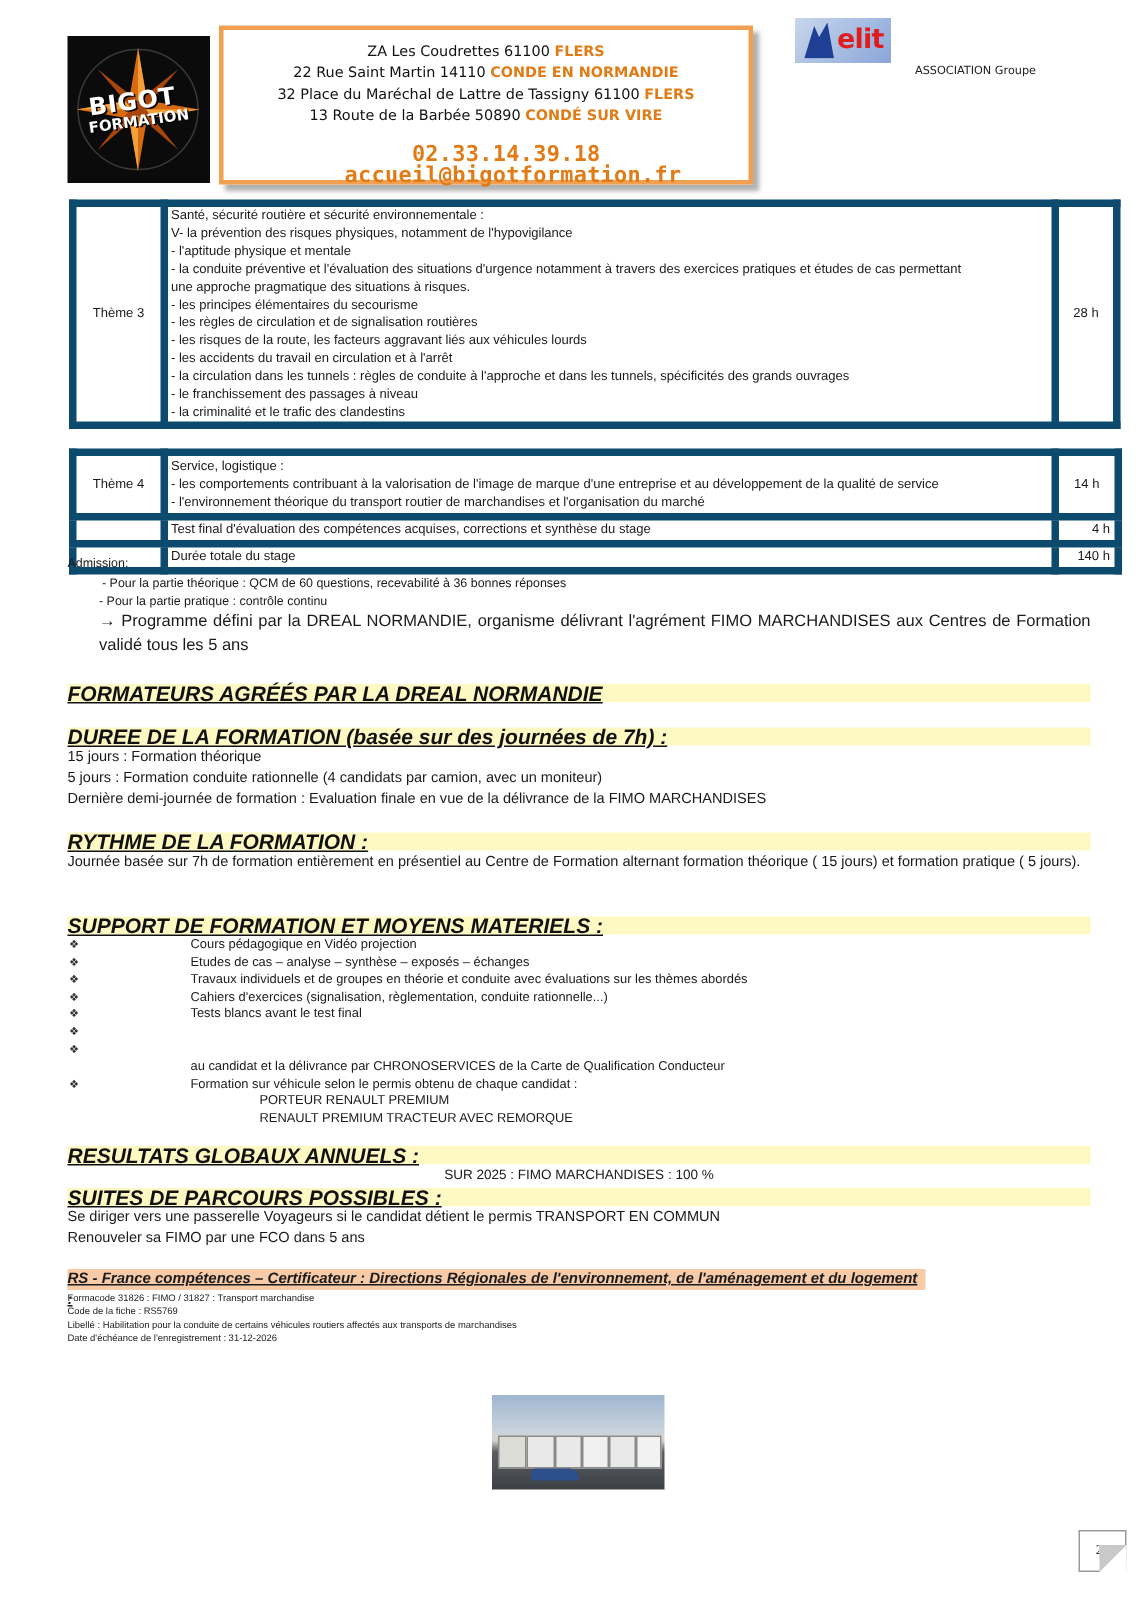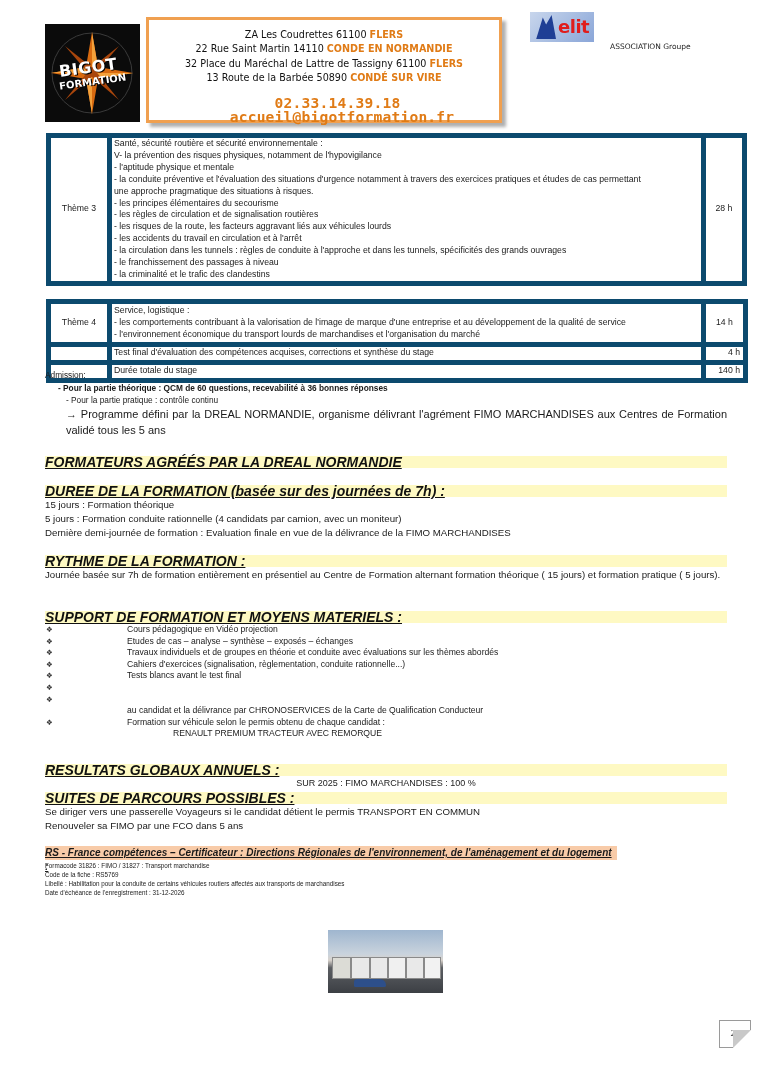--- a/index.html
+++ b/index.html
@@ -119,39 +119,39 @@
 </tbody>
   </table>
 
 <table class="prog t4">
   <tbody>
       <tr>
     <td class="theme">Thème 4</td>
     <td class="desc" style="padding-top:1px;padding-bottom:1px;">
       <div>Service, logistique :</div>
       <div>- les comportements contribuant à la valorisation de l'image de marque d'une entreprise et au développement de la qualité de service</div>
-      <div>- l'environnement économique du transport lourds de marchandises et l'organisation du marché</div>
+      <div>- l'environnement théorique du transport routier de marchandises et l'organisation du marché</div>
     </td>
     <td class="hrs">14 h</td>
   </tr>
   <tr>
     <td class="theme"></td>
     <td class="desc" style="height:13px;">Test final d'évaluation des compétences acquises, corrections et synthèse du stage</td>
     <td class="hrs r">4 h</td>
   </tr>
   <tr>
     <td class="theme"></td>
     <td class="desc" style="height:13px;">Durée totale du stage</td>
     <td class="hrs r">140 h</td>
   </tr>
 </tbody>
   </table>
 
 <div class="txt small" style="top:369px;">Admission:</div>
-<div class="txt small" style="top:382px;left:58px;width:650px;font-weight:bold;">- Pour la partie théorique : QCM de 60 questions, recevabilité à 36 bonnes réponses</div>
+<div class="txt small" style="top:382px;left:68px;width:650px;">- Pour la partie théorique : QCM de 60 questions, recevabilité à 36 bonnes réponses</div>
 <div class="txt small" style="top:394px;left:66px;width:650px;">- Pour la partie pratique : contrôle continu</div>
 <div class="txt big" style="top:407px;left:66px;width:661px;">→ Programme défini par la DREAL NORMANDIE, organisme délivrant l'agrément FIMO MARCHANDISES aux Centres de Formation validé tous les 5 ans</div>
 
 <div class="sec-head" style="top:456px;">FORMATEURS AGRÉÉS PAR LA DREAL NORMANDIE</div>
 
 <div class="sec-head" style="top:485px;">DUREE DE LA FORMATION (basée sur des journées de 7h) :</div>
 <div class="txt norm" style="top:498px;">15 jours : Formation théorique</div>
 <div class="txt norm" style="top:512px;">5 jours : Formation conduite rationnelle (4 candidats par camion, avec un moniteur)</div>
 <div class="txt norm" style="top:526px;">Dernière demi-journée de formation : Evaluation finale en vue de la délivrance de la FIMO MARCHANDISES</div>
 
@@ -185,20 +185,23 @@
     </div>
   <div class="row">
       <span class="sym">❖</span>
     </div>
   <div class="row">
       <span class="t" style="left:46px;">au candidat et la délivrance par CHRONOSERVICES de la Carte de Qualification Conducteur</span>
     </div>
   <div class="row">
       <span class="sym">❖</span>
       <span class="t">Formation sur véhicule selon le permis obtenu de chaque candidat :</span>
+    </div>
+  <div class="row">
+      <span class="t" style="left:92px;">PORTEUR RENAULT PREMIUM</span>
     </div>
   <div class="row">
       <span class="t" style="left:92px;">RENAULT PREMIUM TRACTEUR AVEC REMORQUE</span>
     </div>
 </div>
 
 <div class="sec-head" style="top:764px;">RESULTATS GLOBAUX ANNUELS :</div>
 <div class="txt" style="top:777px;font-size:9px;line-height:12px;text-align:center;">SUR 2025 : FIMO MARCHANDISES : 100 %</div>
 
 <div class="sec-head" style="top:792px;">SUITES DE PARCOURS POSSIBLES :</div>

